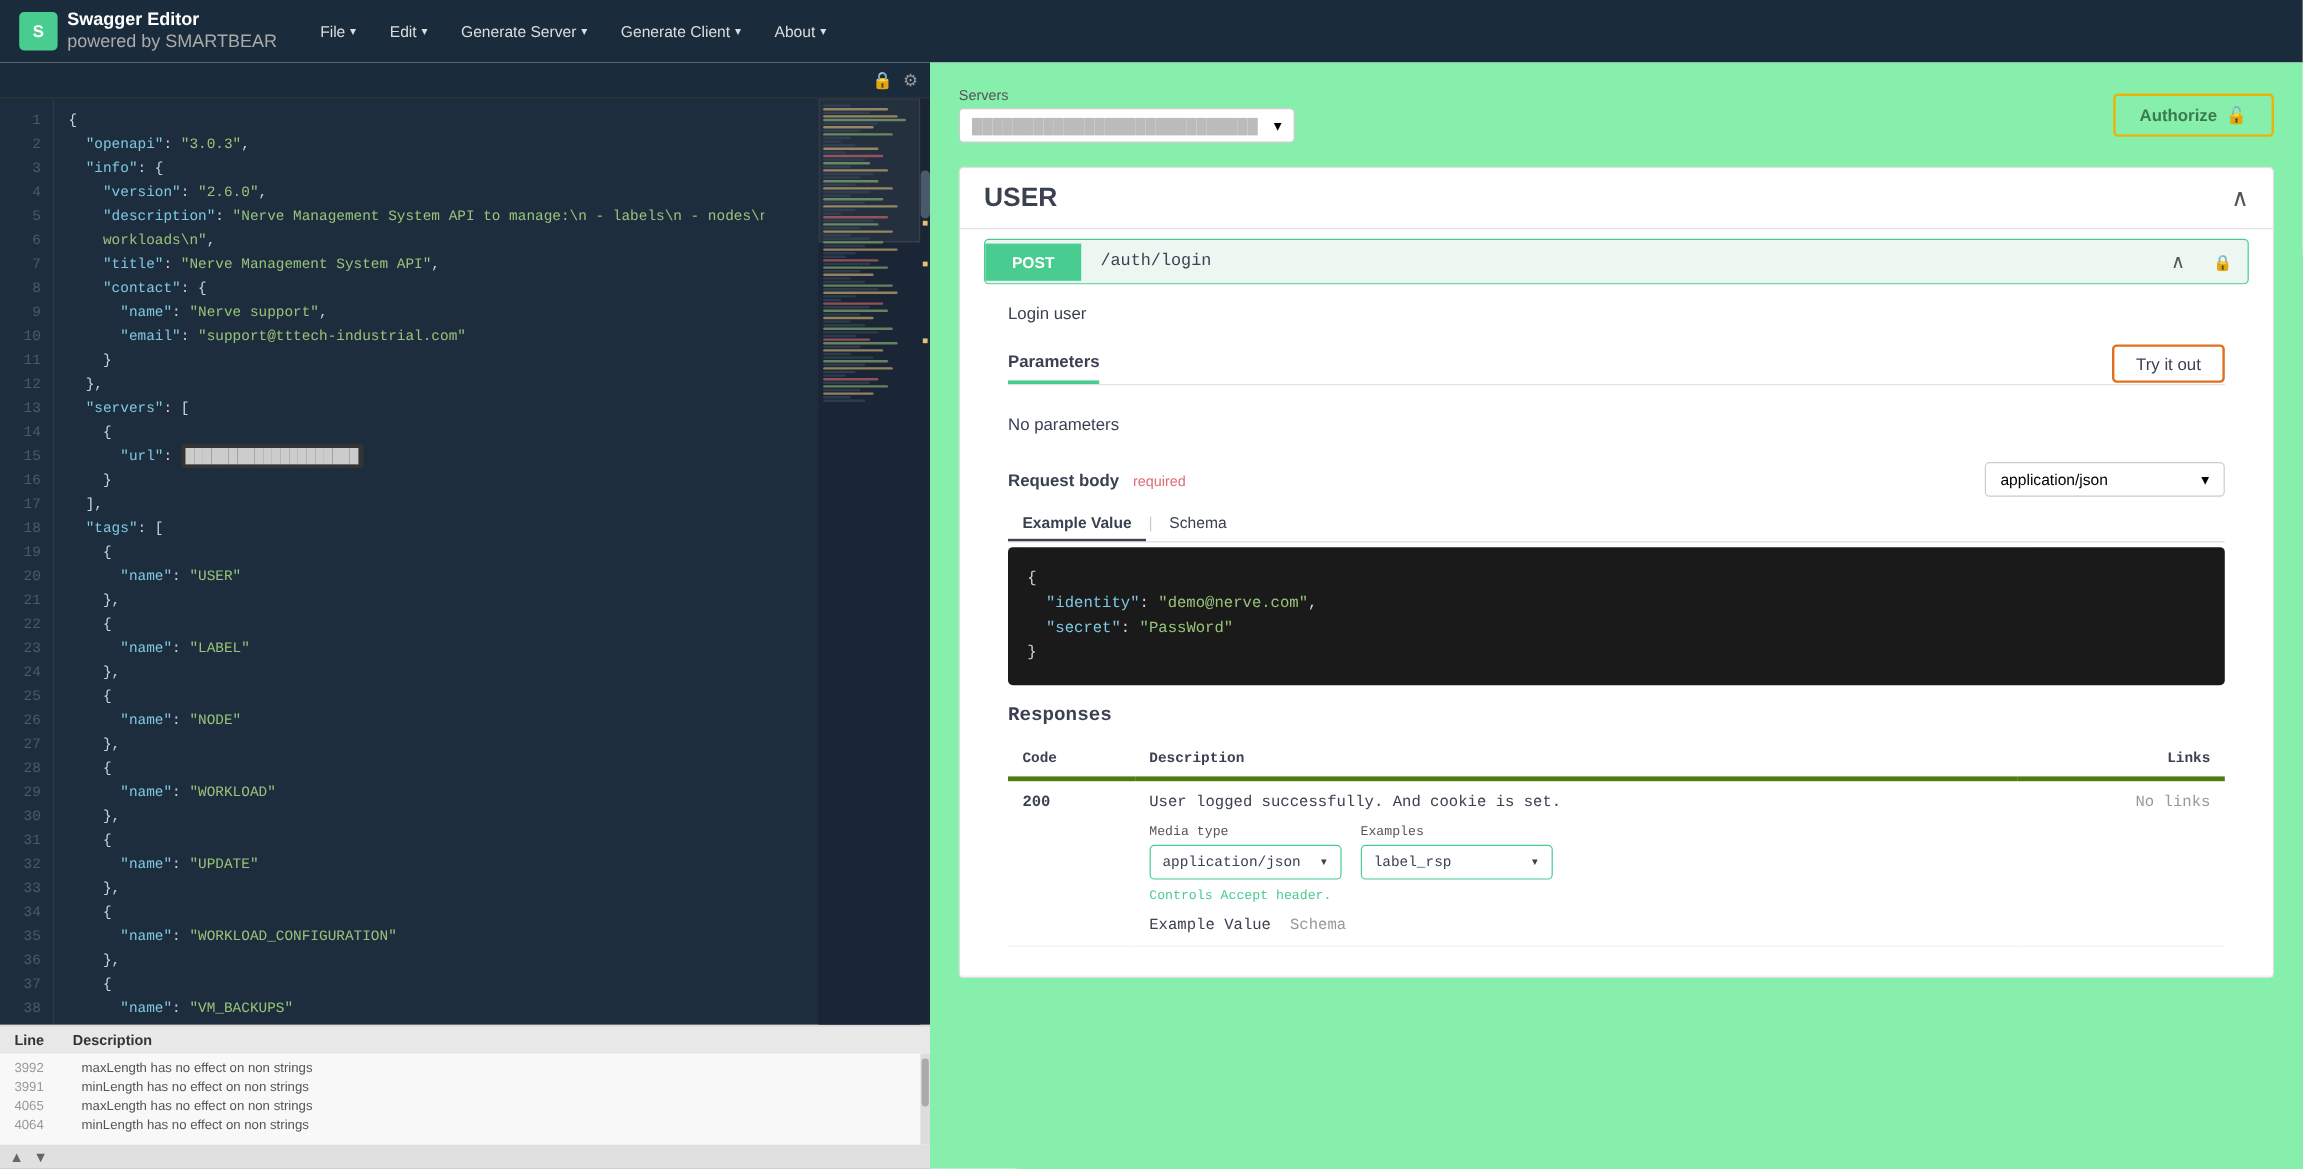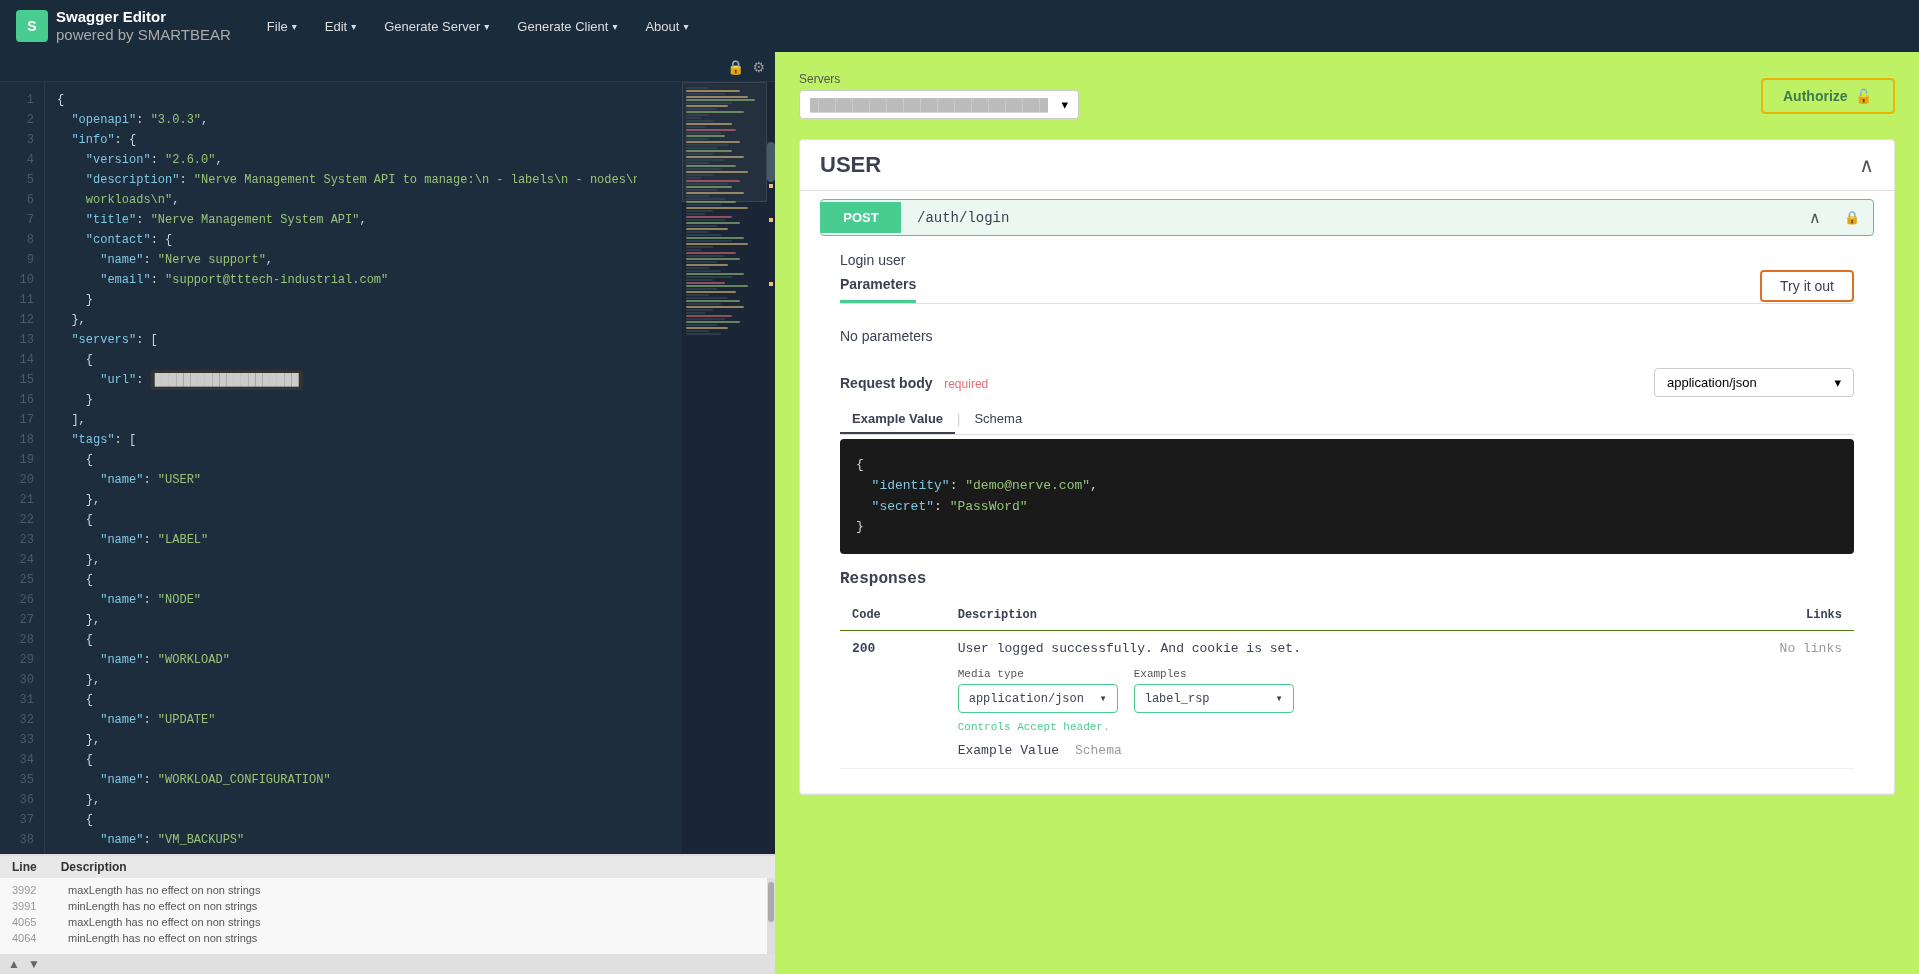--- a/index.html
+++ b/index.html
@@ -216,21 +216,21 @@
       padding: 2px 12px;
       font-size: 11px;
       color: #555;
       gap: 16px;
     }
     .error-item .line-num { color: #999; width: 40px; flex-shrink: 0; }
 
     
     .swagger-panel {
       flex: 1;
-      background: #bef264;
+      background: #86efac;
       overflow-y: auto;
       padding: 20px 24px;
     }
 
     .servers-section {
       display: flex;
       align-items: center;
       justify-content: space-between;
       margin-bottom: 20px;
     }
@@ -333,20 +333,21 @@
     }
 
     
     .endpoint-details {
       padding: 16px 20px;
       background: white;
     }
     .endpoint-summary {
       font-size: 14px;
       color: #3b4151;
+      margin-bottom: 16px;
     }
 
     .section-tabs {
       display: flex;
       border-bottom: 1px solid #e0e0e0;
       margin-bottom: 16px;
       align-items: center;
       justify-content: space-between;
     }
     .tab-item {
@@ -449,21 +450,21 @@
     .responses-table {
       width: 100%;
       border-collapse: collapse;
     }
     .responses-table th {
       text-align: left;
       padding: 8px 12px;
       font-size: 12px;
       color: #3b4151;
       font-weight: 600;
-      border-bottom: 1px solid #4d7c0f;
+      border-bottom: 4px solid #4d7c0f;
     }
     .responses-table th:last-child { text-align: right; }
     .responses-table td {
       padding: 10px 12px;
       font-size: 13px;
       color: #3b4151;
       vertical-align: top;
       border-bottom: 1px solid #f0f0f0;
     }
     .responses-table td:last-child { text-align: right; color: #999; }

